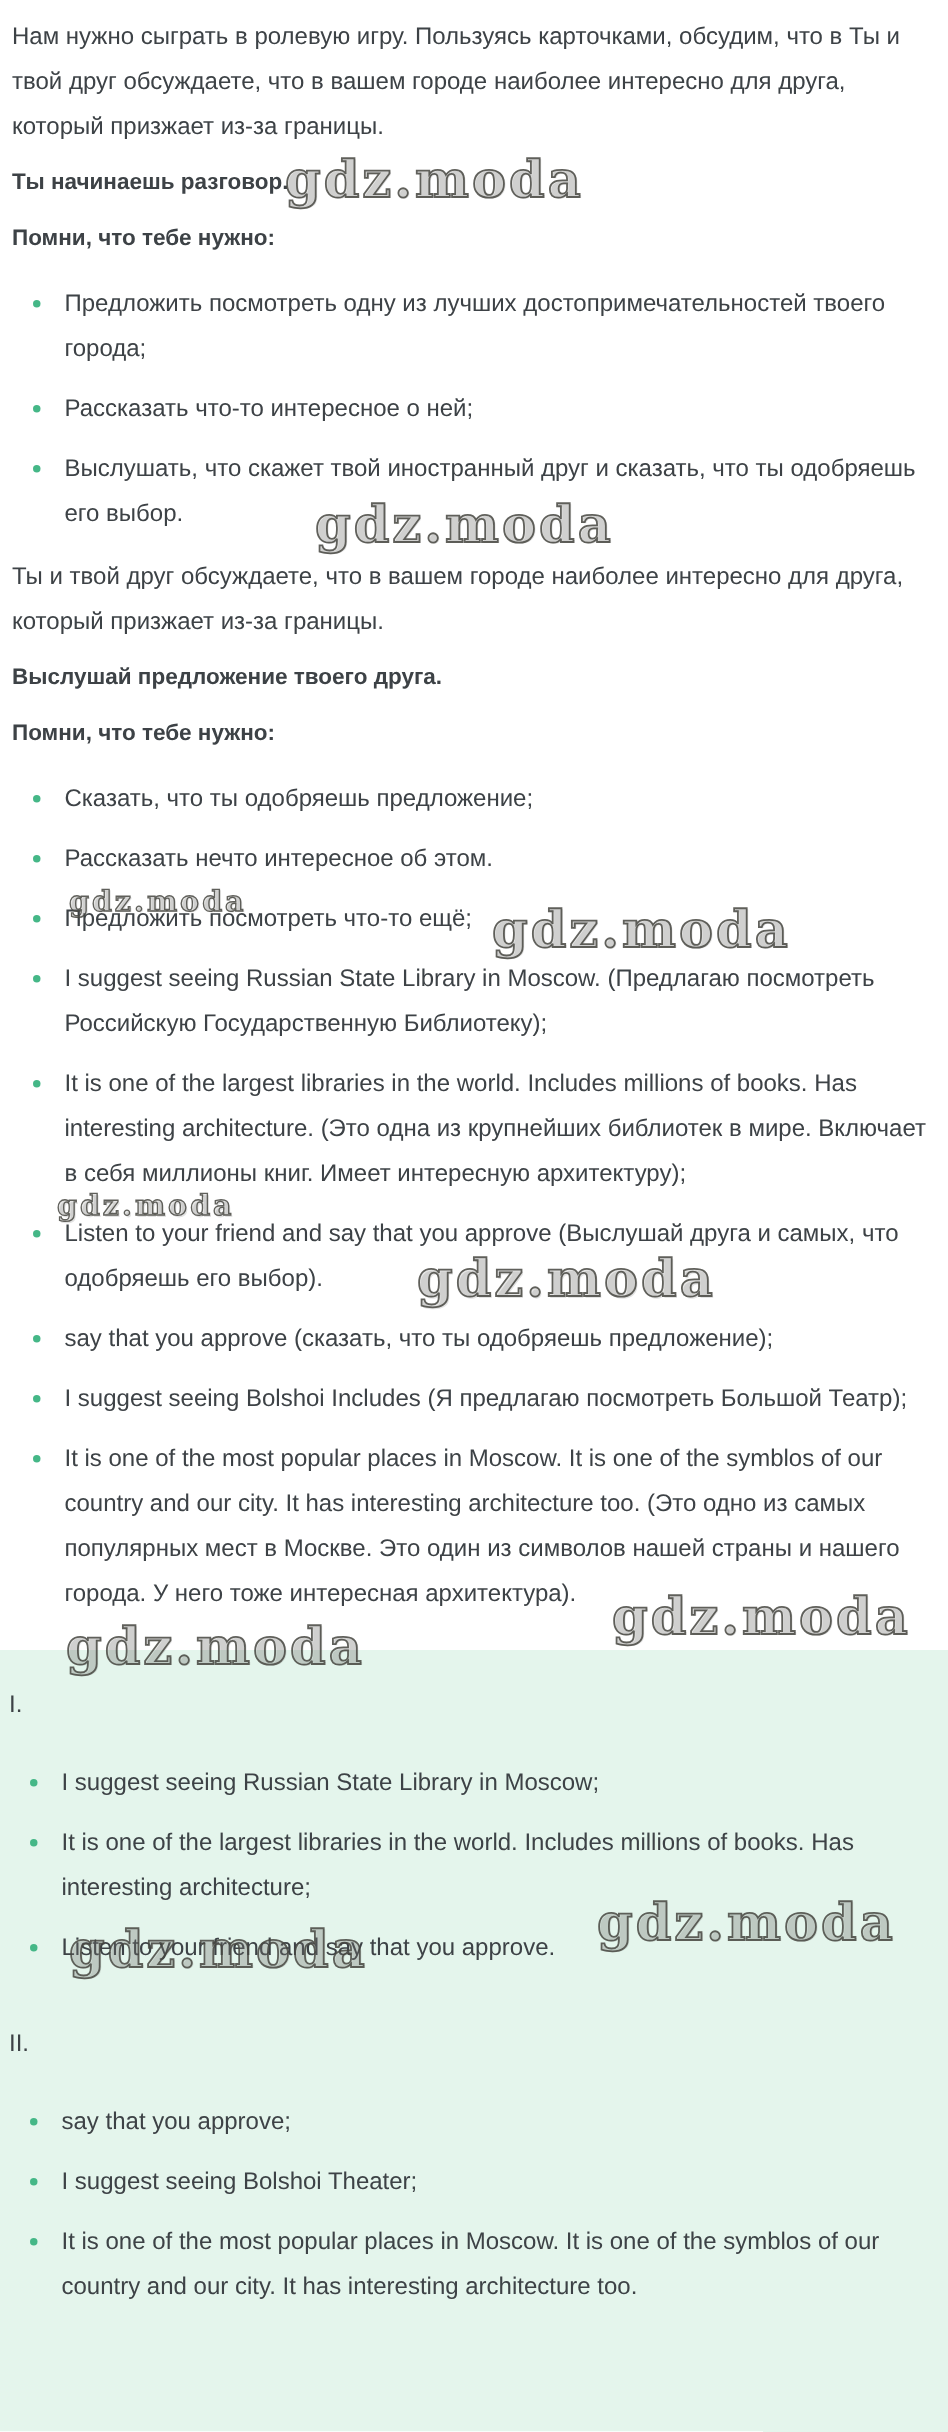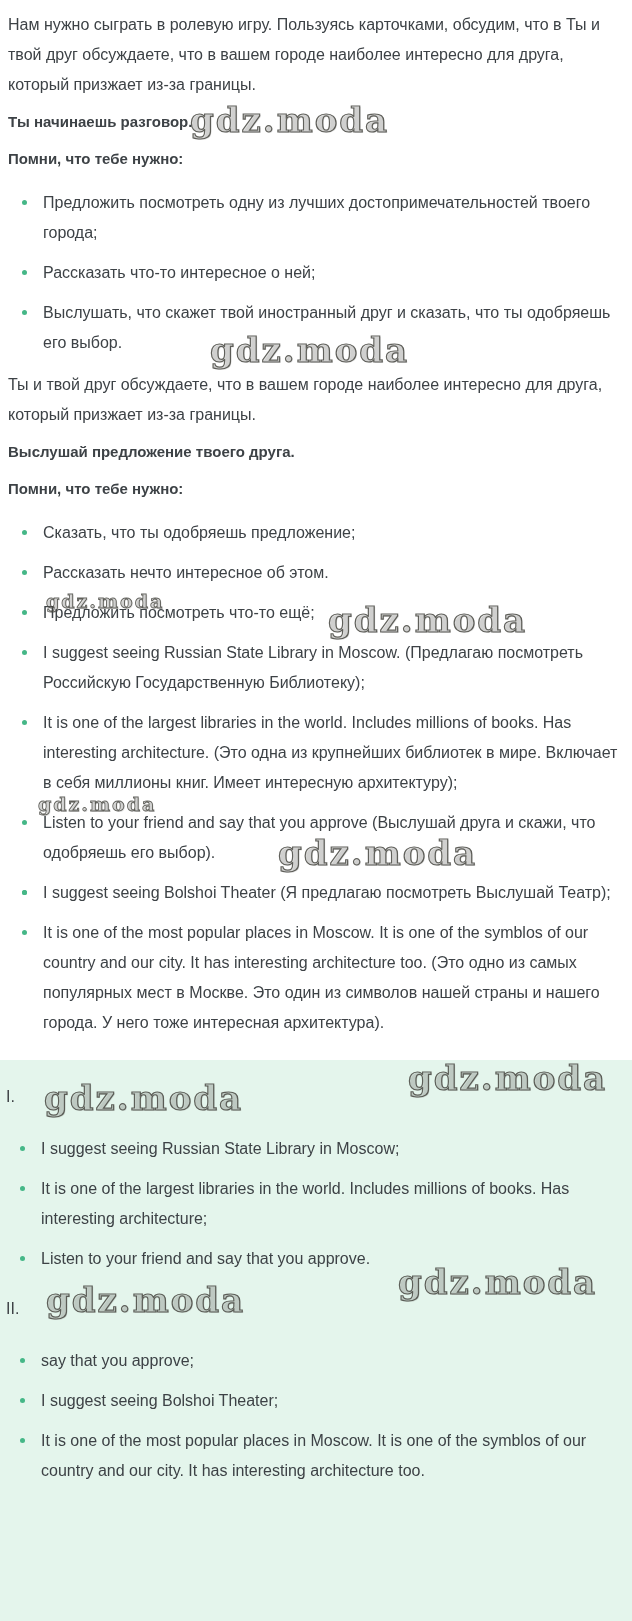--- a/index.html
+++ b/index.html
@@ -59,21 +59,21 @@
     margin-top: 10px;
   }
   .roman {
     font-size: 16px;
     line-height: 30px;
     margin: 6px 0 22px 0;
     font-weight: 400;
     color: #3d4246;
   }
   .roman.second {
-    margin-top: 20px;
+    margin-top: 34px;
   }
   .answer ul.blist { margin-top: 18px; }
   .watermark {
     position: absolute;
     font-family: "DejaVu Serif", "Liberation Serif", serif;
     font-weight: 700;
     letter-spacing: 2px;
     color: rgba(140, 140, 135, 0.22);
     -webkit-text-stroke: 1.2px rgba(70, 70, 65, 0.85);
     text-shadow: 1px 1px 0 rgba(70,70,65,0.15);
@@ -127,28 +127,29 @@
     <li>
       <span class="dot"></span>
       <span>I suggest seeing Russian State Library in Moscow. (Предлагаю посмотреть Российскую Государственную Библиотеку);</span>
     </li>
     <li>
       <span class="dot"></span>
       <span>It is one of the largest libraries in the world. Includes millions of books. Has interesting architecture. (Это одна из крупнейших библиотек в мире. Включает в себя миллионы книг. Имеет интересную архитектуру);</span>
     </li>
     <li>
       <span class="dot"></span>
-      <span>Listen to your friend and say that you approve (Выслушай друга и скажи, что одобряешь его выбор).</span>
-    </li>
-    <li>
-      <span class="dot"></span>
-    </li>
-    <li>
-      <span class="dot"></span>
-      <span>I suggest seeing Bolshoi Theater (Я предлагаю посмотреть Выслушай Театр);</span>
+      <span>Listen to your friend and say that you approve (Выслушай друга и самых, что одобряешь его выбор).</span>
+    </li>
+    <li>
+      <span class="dot"></span>
+      <span>say that you approve (сказать, что ты одобряешь предложение);</span>
+    </li>
+    <li>
+      <span class="dot"></span>
+      <span>I suggest seeing Bolshoi Includes (Я предлагаю посмотреть Большой Театр);</span>
     </li>
     <li>
       <span class="dot"></span>
       <span>It is one of the most popular places in Moscow. It is one of the symblos of our country and our city. It has interesting architecture too. (Это одно из самых популярных мест в Москве. Это один из символов нашей страны и нашего города. У него тоже интересная архитектура).</span>
     </li>
   </ul>
 </div>
 
 <div class="answer">
   <p class="roman">I.</p>

